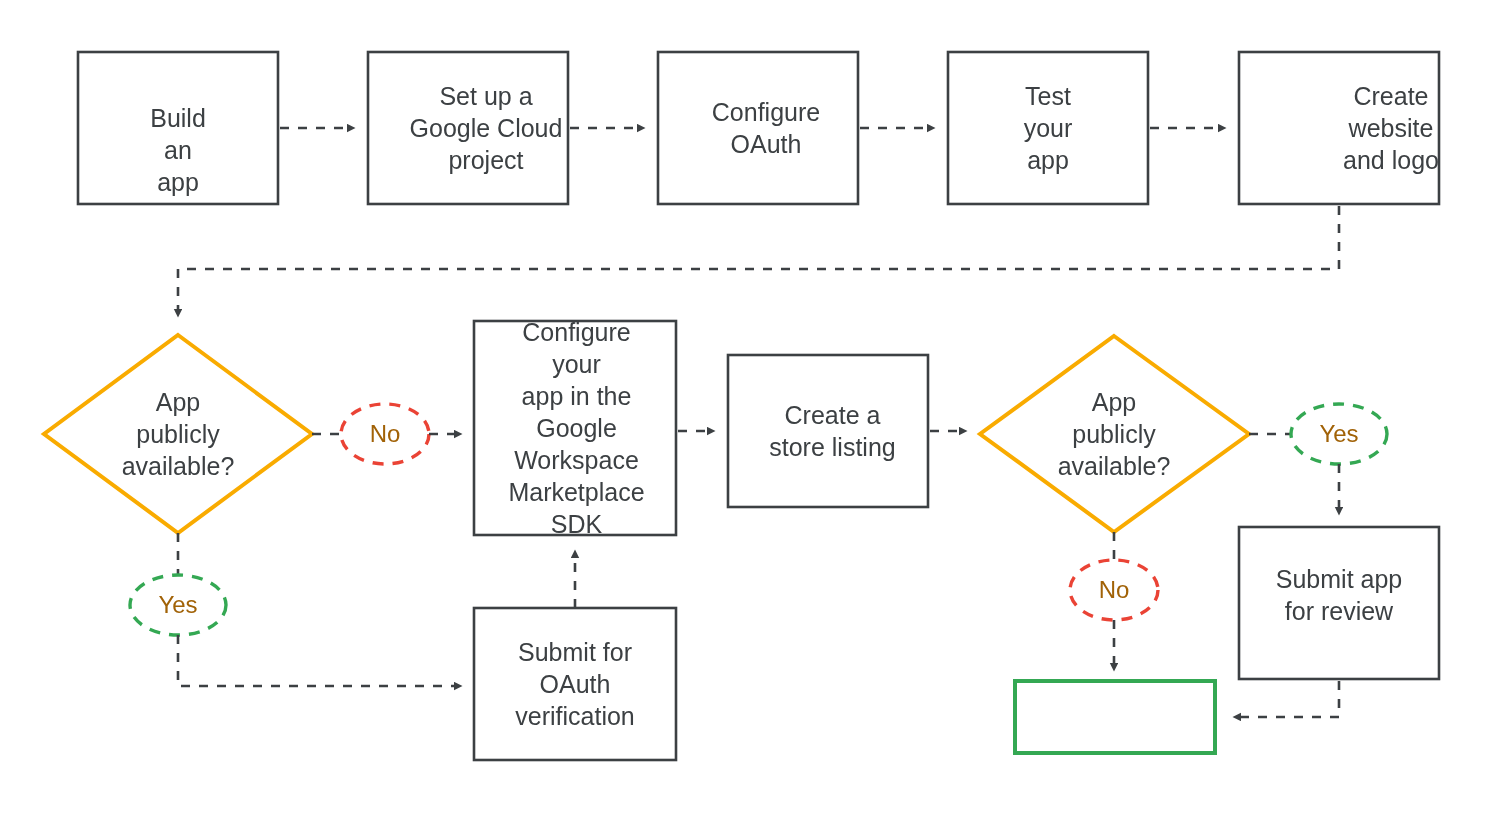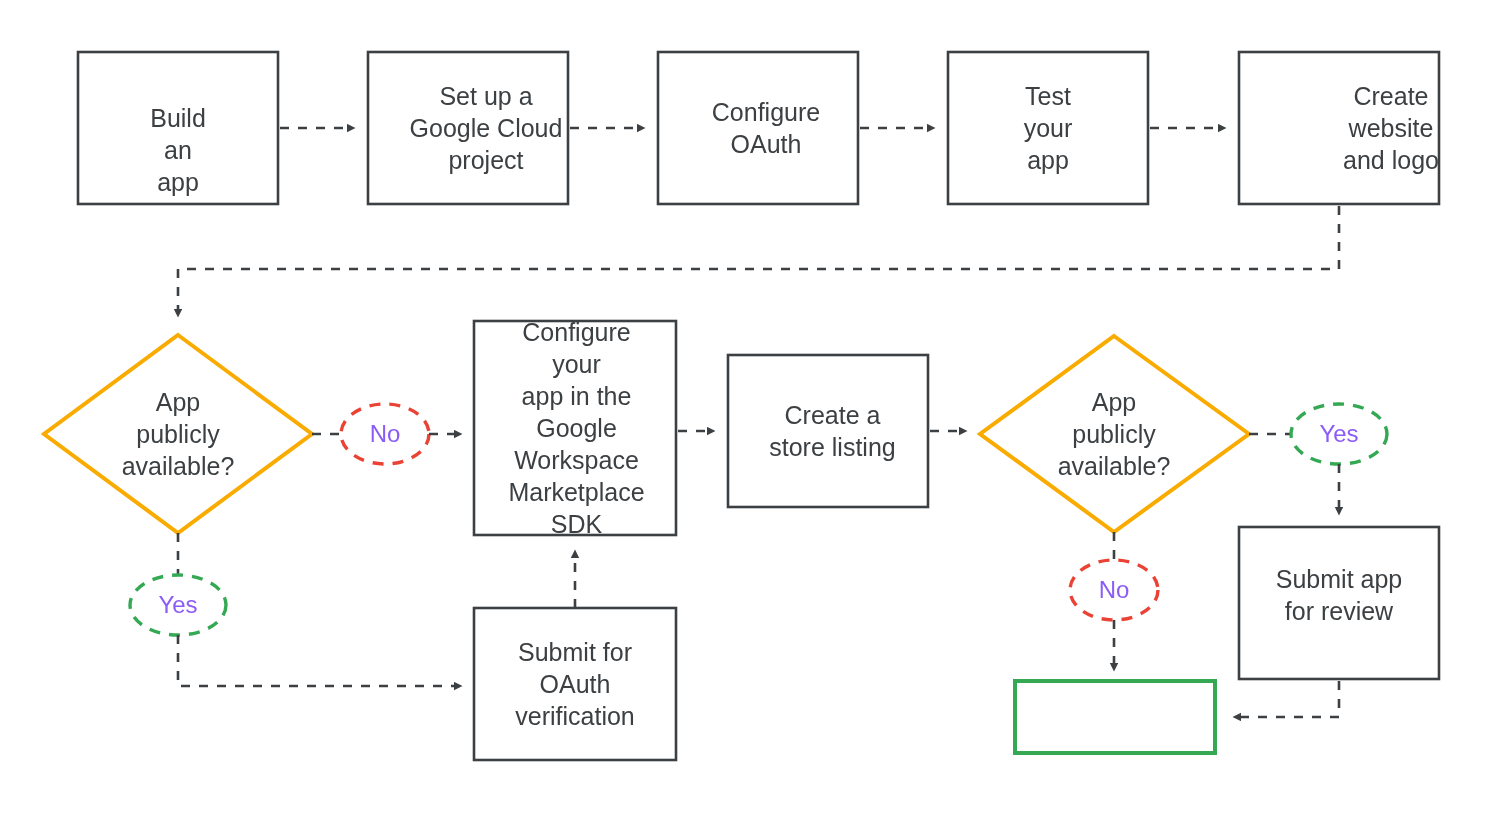--- a/index.html
+++ b/index.html
@@ -38,21 +38,21 @@
     font-weight: 400;
     white-space: pre-line;
     pointer-events: none;
   }
   .edge-label {
     position: absolute;
     display: flex;
     align-items: center;
     justify-content: center;
     text-align: center;
-    color: #8b5cf6;
+    color: #a16207;
     font-family: "Liberation Sans", sans-serif;
     font-size: 24px;
     line-height: 28px;
     font-weight: 400;
     pointer-events: none;
   }
   .hit {
     position: absolute;
     background: transparent;
   }

